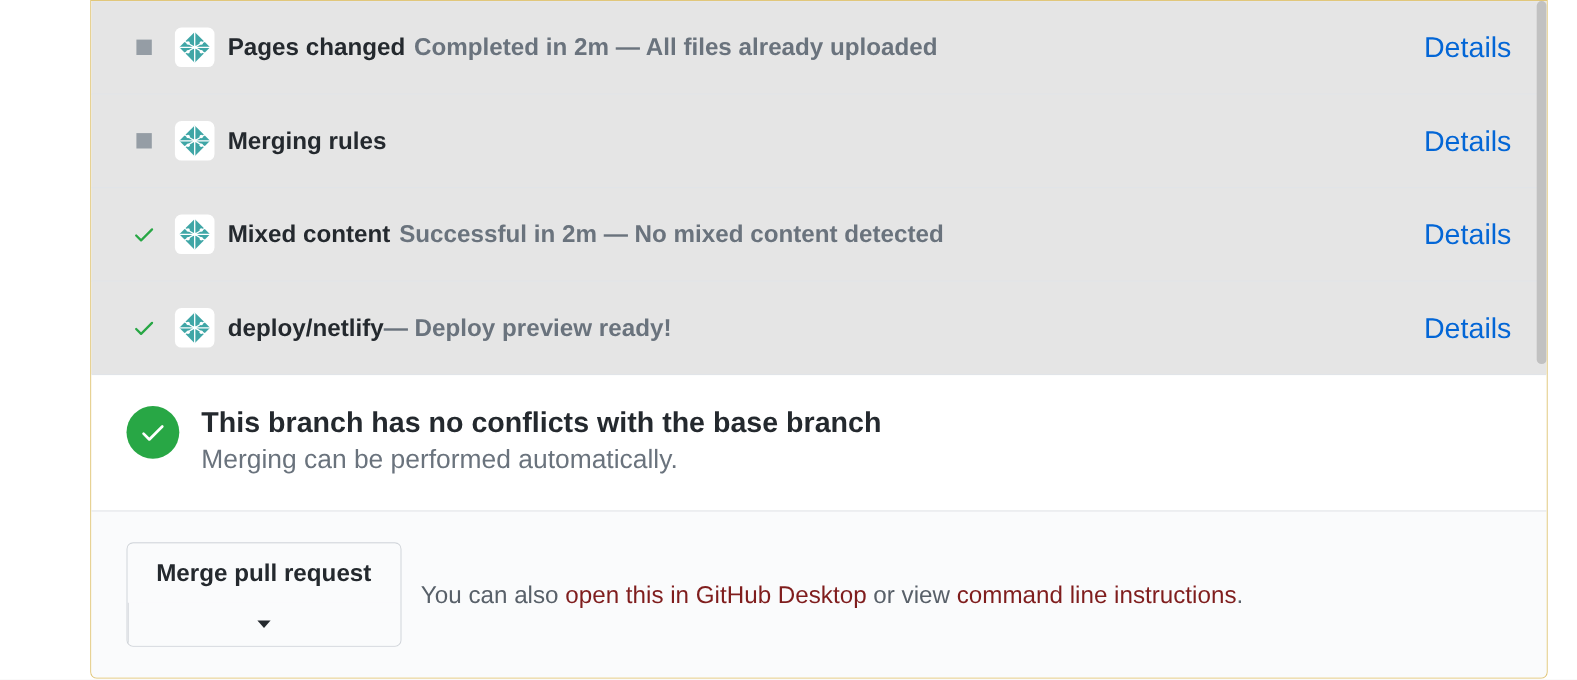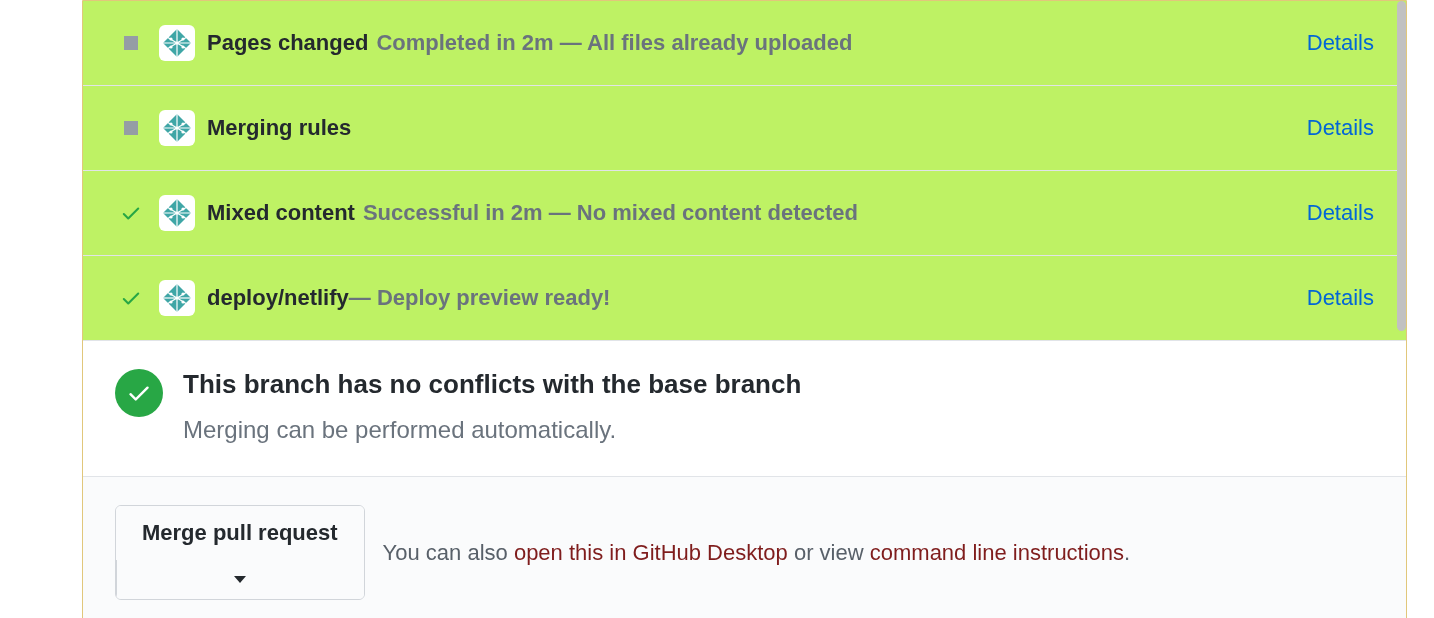--- a/index.html
+++ b/index.html
@@ -16,21 +16,21 @@
     }
     .panel {
       border: 1px solid #e1c77b;
       border-radius: 0 0 6px 6px;
       overflow: hidden;
       margin-left: 55px;
       margin-right: 0;
       position: relative;
     }
     .checks {
-      background: #bef264;
+      background: #e5e5e5;
     }
     .check-row {
       display: flex;
       align-items: center;
       padding: 24px 32px;
       border-top: 1px solid #e1e4e8;
       gap: 12px;
     }
     .check-row:first-child { border-top: none; }
     .status-icon {
@@ -63,21 +63,21 @@
       align-items: baseline;
       gap: 8px;
       font-size: 22px;
       min-width: 0;
     }
     .check-name { font-weight: 600; color: #24292e; }
     .check-desc { color: #6a737d; font-weight: 700; }
     .details-link {
       color: #0366d6;
       text-decoration: none;
-      font-size: 22px;
+      font-size: 26px;
       flex-shrink: 0;
       text-align: right;
     }
 
     .merge-status {
       background: #fff;
       padding: 28px 32px 32px 32px;
       border-top: 1px solid #e1e4e8;
       display: flex;
       gap: 20px;
@@ -90,21 +90,21 @@
       display: flex;
       align-items: center;
       justify-content: center;
       flex-shrink: 0;
     }
     .big-check svg { width: 26px; height: 26px; }
     .merge-text h3 {
       font-size: 26px;
       font-weight: 600;
       color: #24292e;
-      margin-bottom: 16px;
+      margin-bottom: 4px;
     }
     .merge-text p {
       font-size: 24px;
       color: #6a737d;
     }
 
     .merge-actions {
       background: #fafbfc;
       border-top: 1px solid #e1e4e8;
       padding: 28px 32px;

